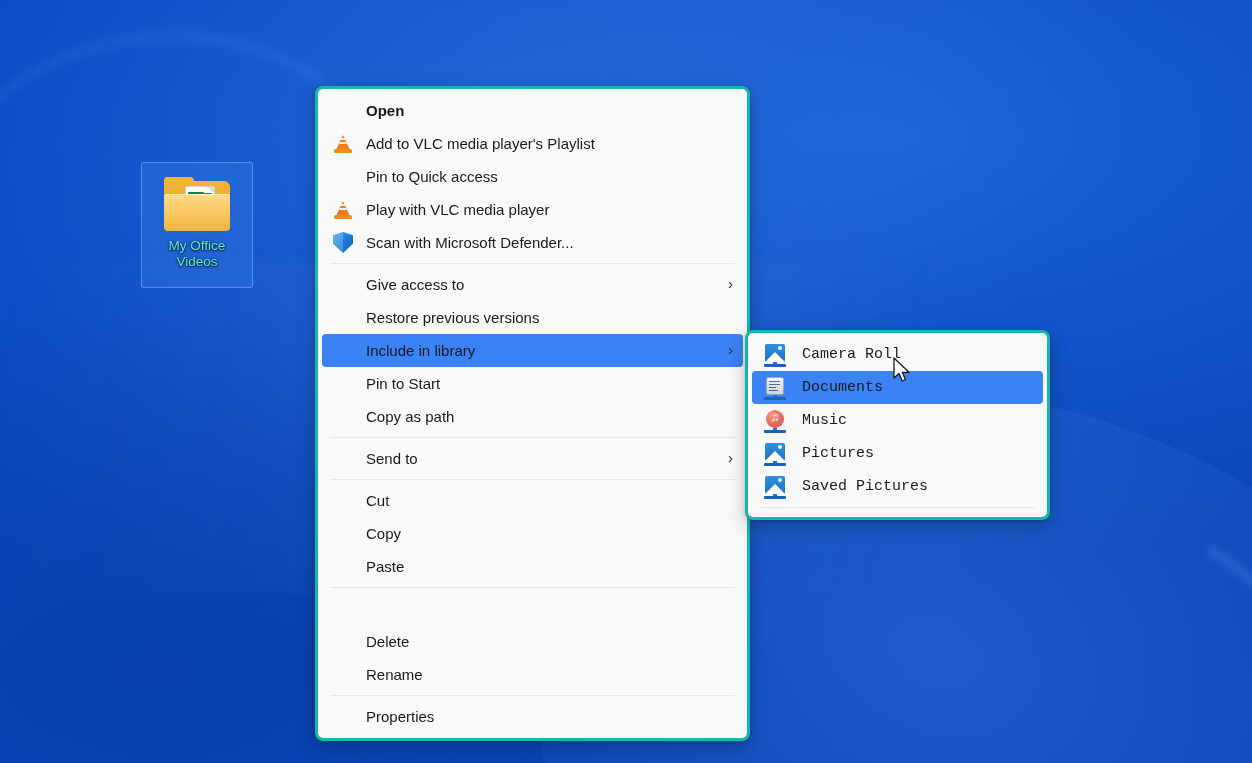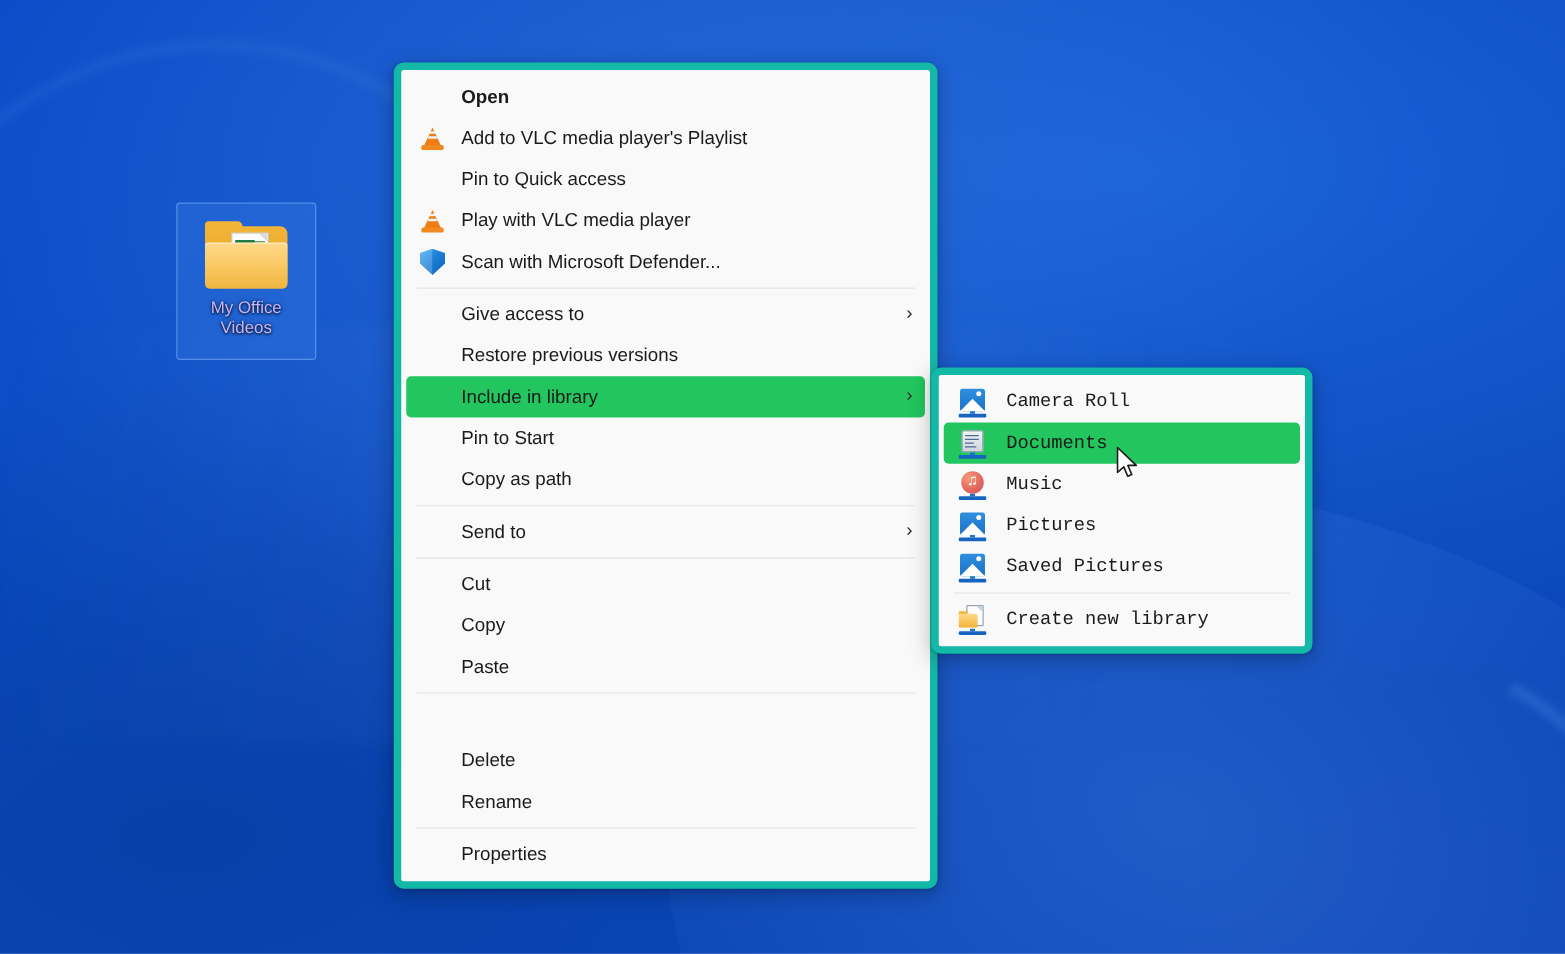--- a/index.html
+++ b/index.html
@@ -152,52 +152,53 @@
     left: 0; bottom: 0px;
     width: 66px; height: 37px;
     background: linear-gradient(180deg, #ffd98a 0%, #f9c75f 55%, #f0b53f 100%);
     border-radius: 3px 3px 4px 4px;
     box-shadow: inset 0 1px 0 rgba(255,255,255,0.55);
   }
   #desktop-icon .label {
     margin-top: 7px;
     width: 104px;
     text-align: center;
-    color: #c4b5fd;
+    color: #5eead4;
     font-size: 13.5px;
     line-height: 16px;
     text-shadow: 0 1px 2px rgba(0,0,0,0.85), 0 0 3px rgba(0,0,0,0.6);
     word-wrap: break-word;
   }
 
   
   .ctx-menu {
     position: absolute;
     background: #f9f9f9;
-    border: 6px solid #14b8a6;
+    border: 3px solid #14b8a6;
     border-radius: 8px;
     box-shadow: 0 5px 18px rgba(0,0,0,0.26), 0 1px 3px rgba(0,0,0,0.16);
     padding: 5px 0;
     font-size: 15px;
     color: #1a1a1a;
     user-select: none;
+    margin-top: 36px;
   }
 
   .ctx-item {
     position: relative;
     display: flex;
     align-items: center;
     height: 33px;
     margin: 0 4px;
     padding: 0 10px 0 6px;
     border-radius: 4px;
     white-space: nowrap;
     cursor: default;
   }
-  .ctx-item.highlight { background: #22c55e; }
+  .ctx-item.highlight { background: #3b82f6; }
   .ctx-item .ic {
     width: 26px;
     min-width: 26px;
     height: 24px;
     margin-right: 8px;
     position: relative;
     display: flex;
     align-items: center;
     justify-content: center;
   }
@@ -593,32 +594,18 @@
           <span class="stand-neck"></span>
             <span class="stand"></span>
         </span>
       </span>
       <span class="lbl">Saved Pictures</span>
     </div>
 
 
     <div class="ctx-sep"></div>
 
-    <div class="ctx-item">
-      <span class="ic">
-        <span class="libicon newlib">
-          <span class="page">
-              <span class="page-fold"></span>
-            </span>
-          <span class="fldr-tab"></span>
-            <span class="fldr"></span>
-          <span class="stand-neck"></span>
-            <span class="stand"></span>
-        </span>
-      </span>
-      <span class="lbl">Create new library</span>
-    </div>
   </div>
 
   <svg id="cursor" viewBox="0 0 20 28">
     <path d="M1,1 L1,21 L6,16.5 L9.2,24 L12.4,22.6 L9.3,15.3 L16,15.3 Z" fill="#ffffff" stroke="#1a1a1a" stroke-width="1.3" stroke-linejoin="round"></path>
   </svg>
 </div>
 
 </body></html>

